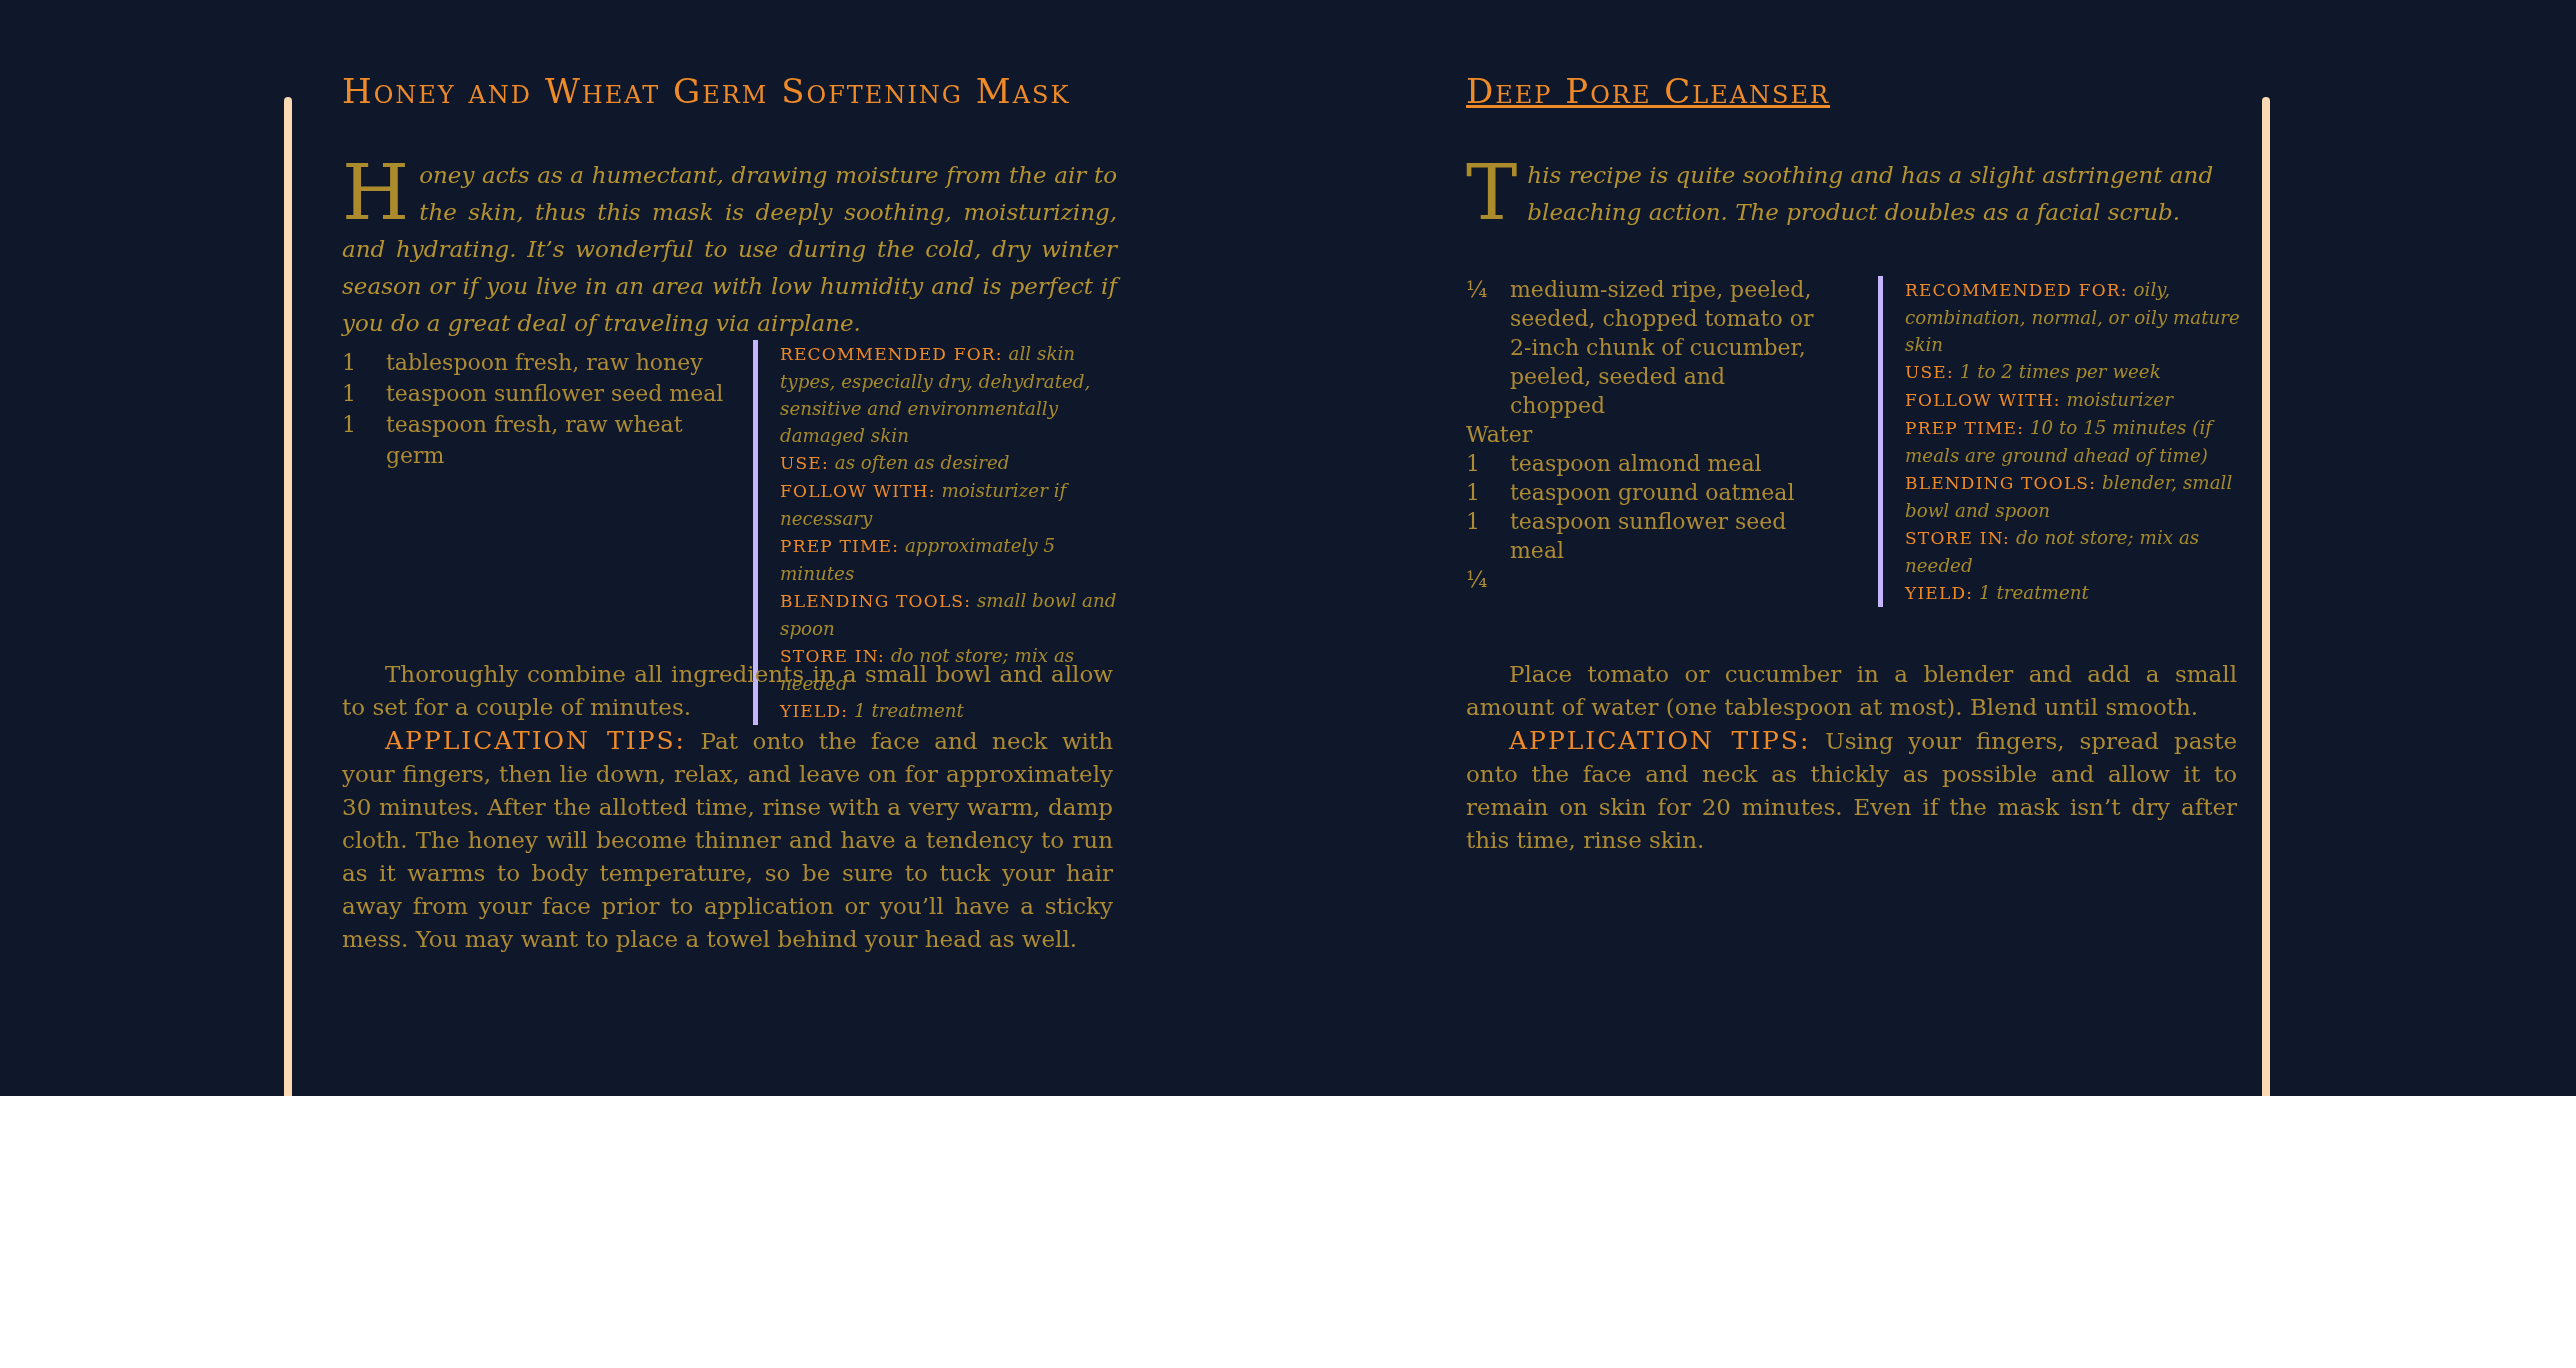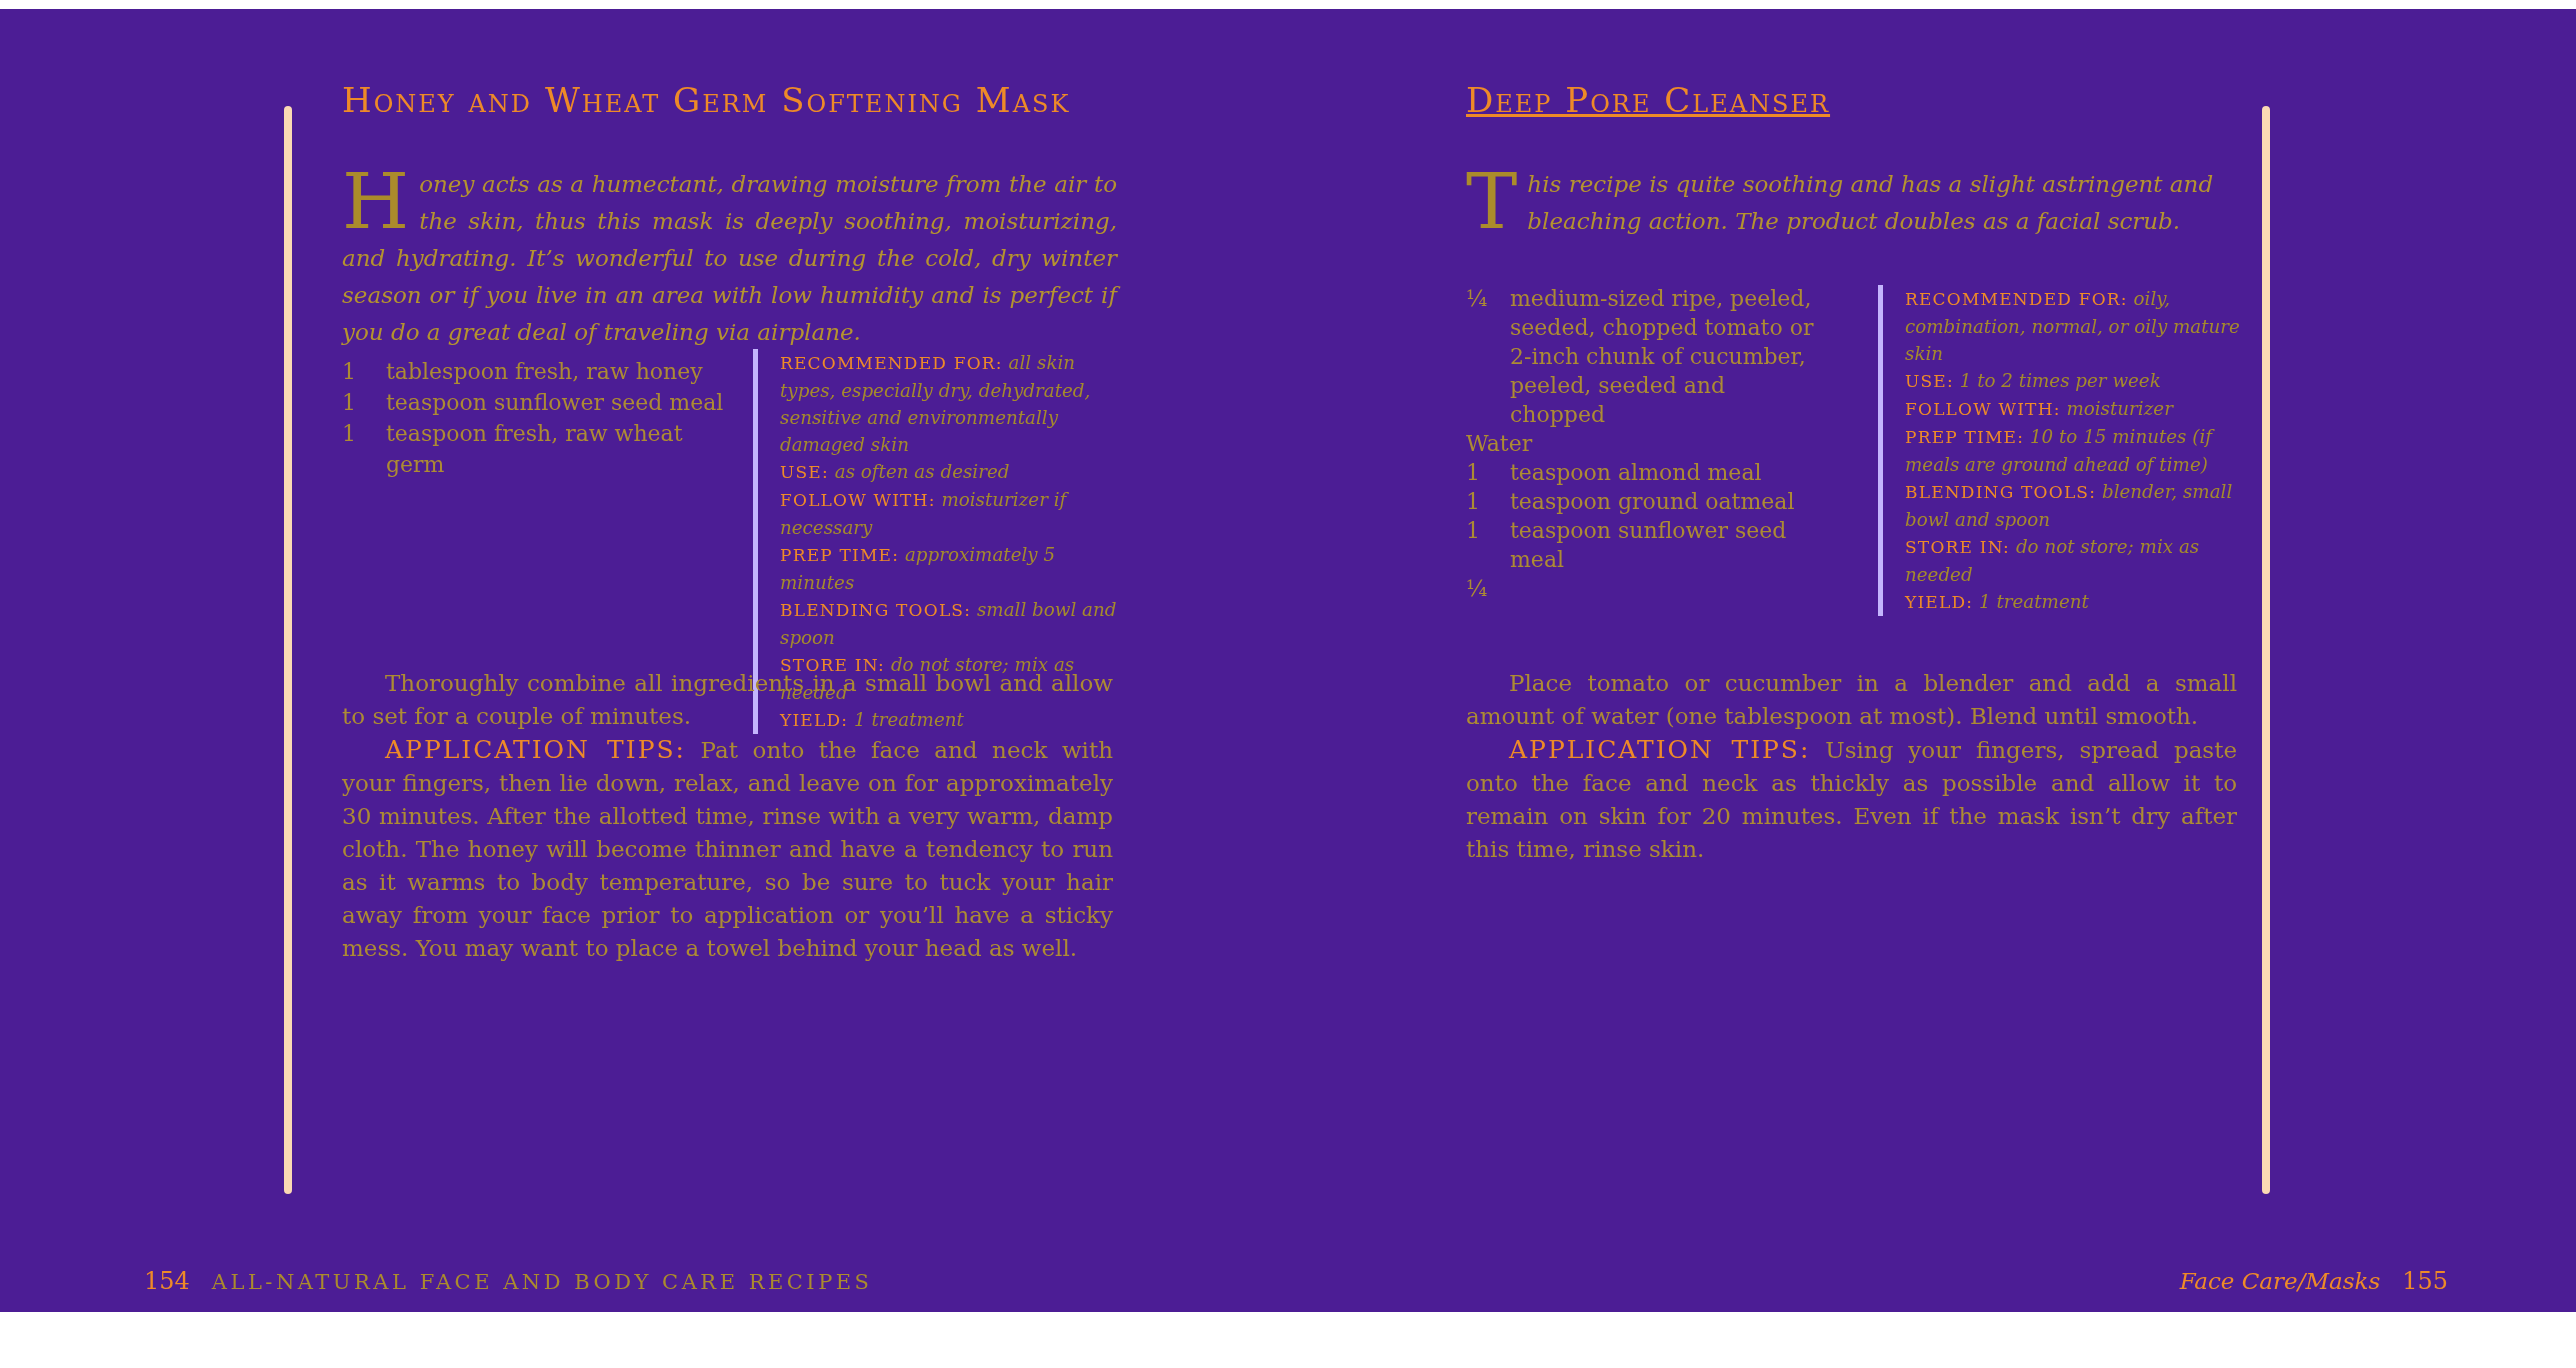--- a/index.html
+++ b/index.html
@@ -1,22 +1,21 @@
 <!DOCTYPE html>
 <html><head>
 <meta charset="utf-8">
 <style>
   html,body{margin:0;padding:0;background:#ffffff;}
   .spread{
     position:relative;
-    width:2576px;height:1303px;
-    background:#4c1d95;
+    width:2576px;height:1096px;
+    background:#0f172a;
     font-family:"DejaVu Serif","Liberation Serif",serif;
     overflow:hidden;
-    margin-top:9px;
   }
   
   .edge-rule{
     position:absolute;top:97px;height:1088px;width:8px;
     background:#fbd9b4;border-radius:4px;
   }
   .edge-rule.left{left:284px;}
   .edge-rule.right{left:2262px;}
 
   

